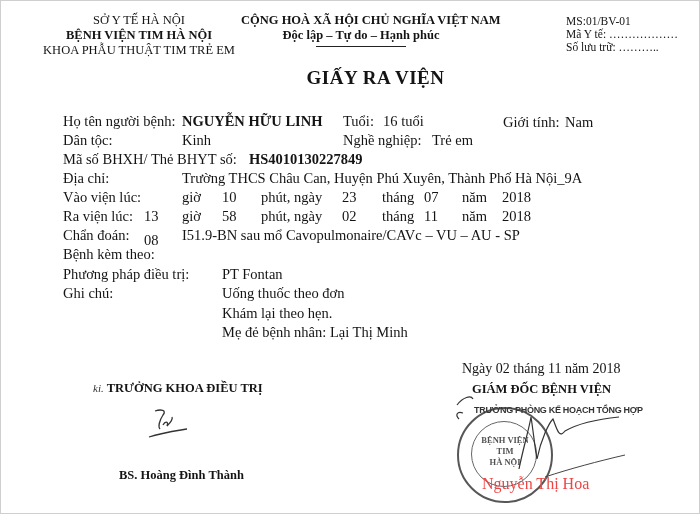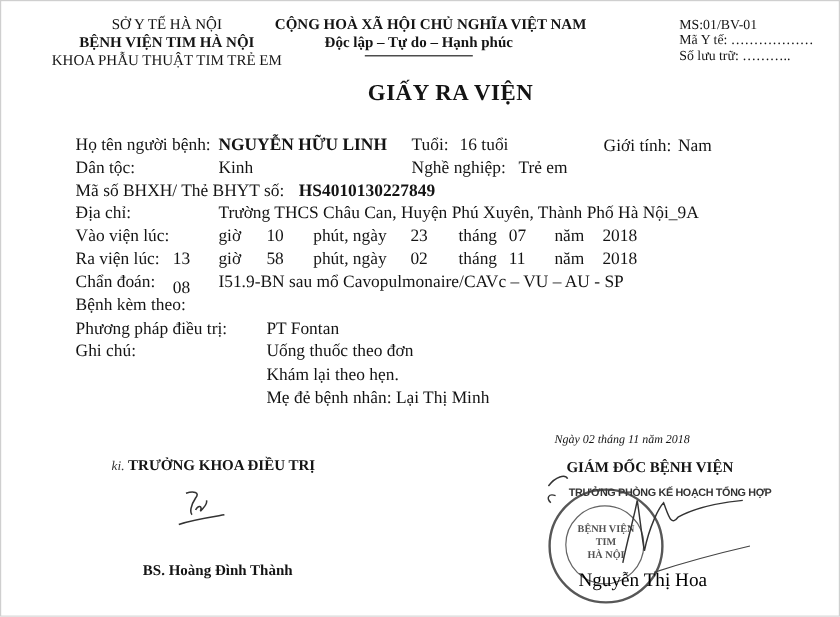--- a/index.html
+++ b/index.html
@@ -13,36 +13,36 @@
       position: relative;
       width: 698px; height: 512px;
       border: 1px solid #cfcfcf;
       background: #ffffff;
     }
     .abs { position: absolute; white-space: nowrap; }
     .c { text-align: center; }
     .b { font-weight: bold; }
 
     .hdr-left { left: 38px; top: 12px; width: 200px; font-size: 12.5px; line-height: 15px; }
-    .hdr-mid { left: 228px; top: 12px; width: 240px; font-size: 12.5px; line-height: 15px; }
+    .hdr-mid { left: 240px; top: 12px; width: 240px; font-size: 12.5px; line-height: 15px; }
     .hdr-mid .underline { width: 90px; height: 1px; background: #222; margin: 3px auto 0; }
     .hdr-right { right: 21px; top: 14px; font-size: 11.5px; line-height: 13px; text-align: left; }
 
     .title { left: 0; width: 685px; top: 66px; font-size: 19px; font-weight: bold; letter-spacing: 0.5px; margin-left: 32px; }
 
     .row { font-size: 14.5px; line-height: 18px; }
     .val-b { font-weight: bold; }
 
     .sign-l-title { left: 92px; top: 380px; font-size: 12.5px; font-weight: bold; }
     .sign-l-title .ki { font-weight: normal; font-style: italic; font-size: 11px; color: #333; margin-right: 3px; }
     .sign-l-name { left: 118px; top: 467px; font-size: 12.5px; font-weight: bold; }
-    .sign-r-date { left: 461px; top: 360px; font-size: 10px; font-style: italic; }
+    .sign-r-date { left: 461px; top: 360px; font-size: 14px; }
     .sign-r-title { left: 471px; top: 381px; font-size: 12.5px; font-weight: bold; }
     .stamp-line { left: 473px; top: 404px; font-size: 9px; font-family: "Liberation Sans", sans-serif; font-weight: bold; color: #333; letter-spacing: -0.3px; }
-    .sign-r-name { left: 481px; top: 474px; font-size: 16px; color: #000000; }
+    .sign-r-name { left: 481px; top: 474px; font-size: 16px; color: #ef4444; }
 
     .stamp {
       left: 456px; top: 406px; width: 92px; height: 92px;
       border: 2px solid #3a3a3a; border-radius: 50%;
       opacity: 0.85;
     }
     .stamp-inner {
       position: absolute; left: 12px; top: 12px; width: 64px; height: 64px;
       border: 1px solid #4a4a4a; border-radius: 50%;
     }

